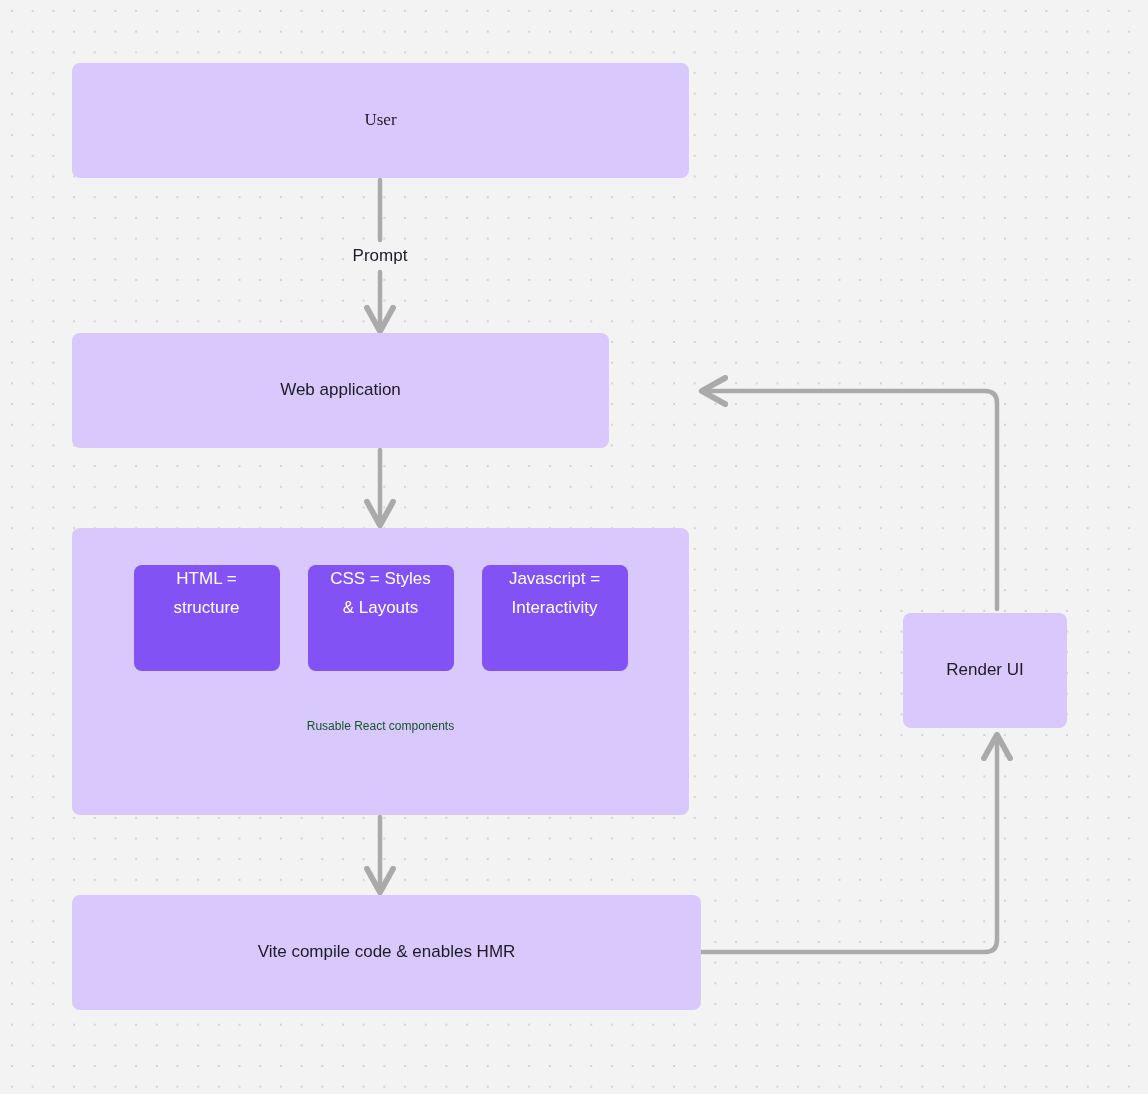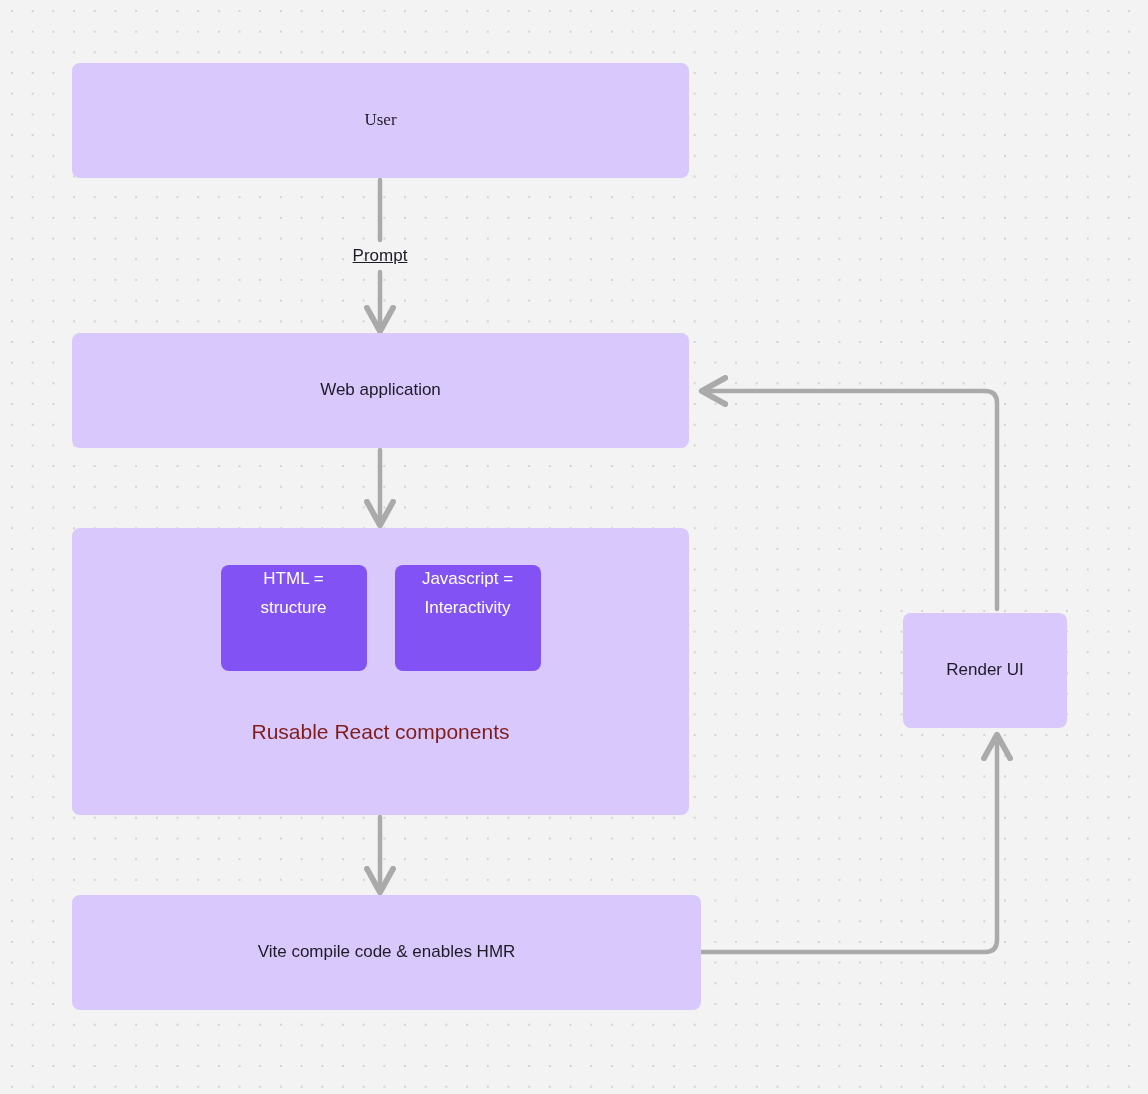--- a/index.html
+++ b/index.html
@@ -37,21 +37,21 @@
     border-radius: 8px;
     display: flex;
     align-items: center;
     justify-content: center;
     color: #1D1B26;
     font-size: 17px;
     line-height: 1.35;
     text-align: center;
   }
   .node-user      { left: 72px;  top: 63px;  width: 617px; height: 115px; font-family: Liberation Serif, serif; }
-  .node-web       { left: 72px;  top: 333px; width: 617px; height: 115px; }
+  .node-web       { left: 72px;  top: 333px; width: 537px; height: 115px; }
   .node-react     { left: 72px;  top: 528px; width: 617px; height: 287px;
                     display: block; }
   .node-vite      { left: 72px;  top: 895px; width: 629px; height: 115px; }
   .node-render    { left: 903px; top: 613px; width: 164px; height: 115px; }
 
   .inner-row {
     position: absolute;
     left: 0;
     top: 37px;
     width: 617px;
@@ -72,36 +72,35 @@
     line-height: 1.7;
     text-align: center;
     padding: 0 8px;
   }
   .react-caption {
     position: absolute;
     left: 0;
     top: 190px;
     width: 617px;
     text-align: center;
-    font-size: 21px;
-    color: #7f1d1d;
+    font-size: 12px;
+    color: #14532d;
   }
   .edge-label {
     position: absolute;
     font-size: 17px;
     color: #1D1B26;
     background: transparent;
     white-space: nowrap;
     text-align: center;
   }
   .label-prompt {
     left: 330px;
     top: 246px;
     width: 100px;
-    text-decoration: underline;
   }
 </style>
 </head>
 <body>
 
 <div id="canvas">
 
   <svg class="edges" viewBox="0 0 1148 1094" width="1148" height="1094" aria-hidden="true">
     <defs>
       <marker id="arrowhead" viewBox="0 0 12 12" refX="9.5" refY="6" markerWidth="7" markerHeight="7" orient="auto-start-reverse">
@@ -136,20 +135,26 @@
   <div class="node node-react">
     <div class="inner-row">
 
       <div class="inner-node">
         <span>
           <span>HTML =</span><br>
           <span>structure</span>
         </span>
       </div>
 
+      <div class="inner-node">
+        <span>
+          <span>CSS = Styles</span><br>
+          <span>&amp; Layouts</span>
+        </span>
+      </div>
 
       <div class="inner-node">
         <span>
           <span>Javascript =</span><br>
           <span>Interactivity</span>
         </span>
       </div>
 
     </div>
     <div class="react-caption">Rusable React components</div>

